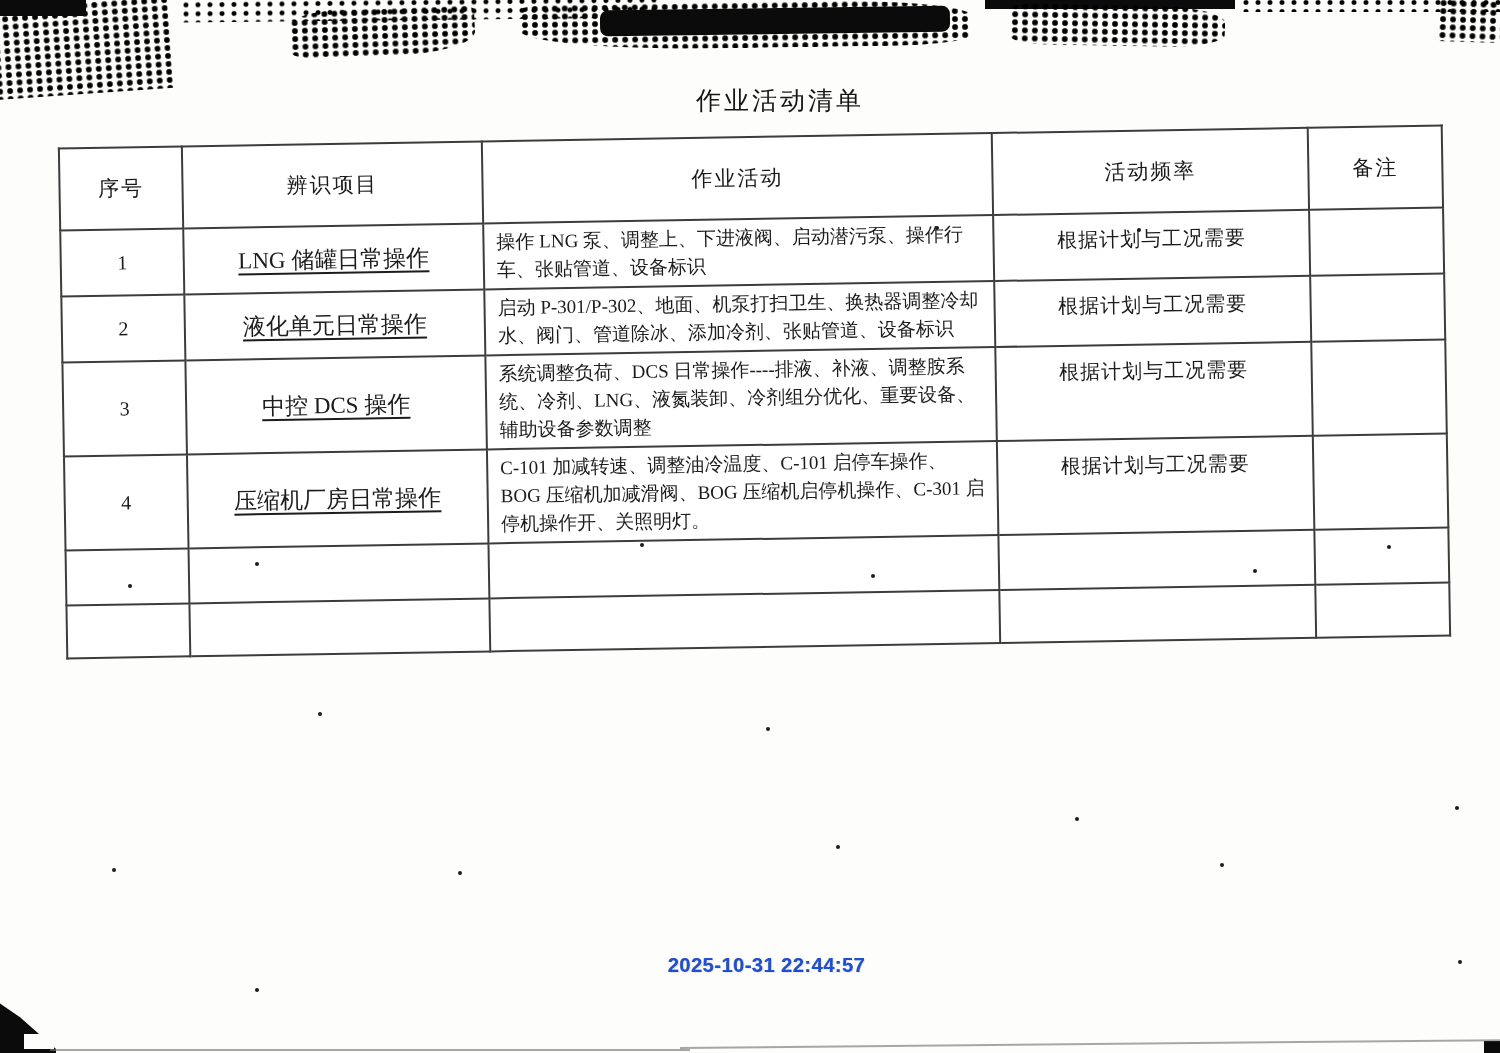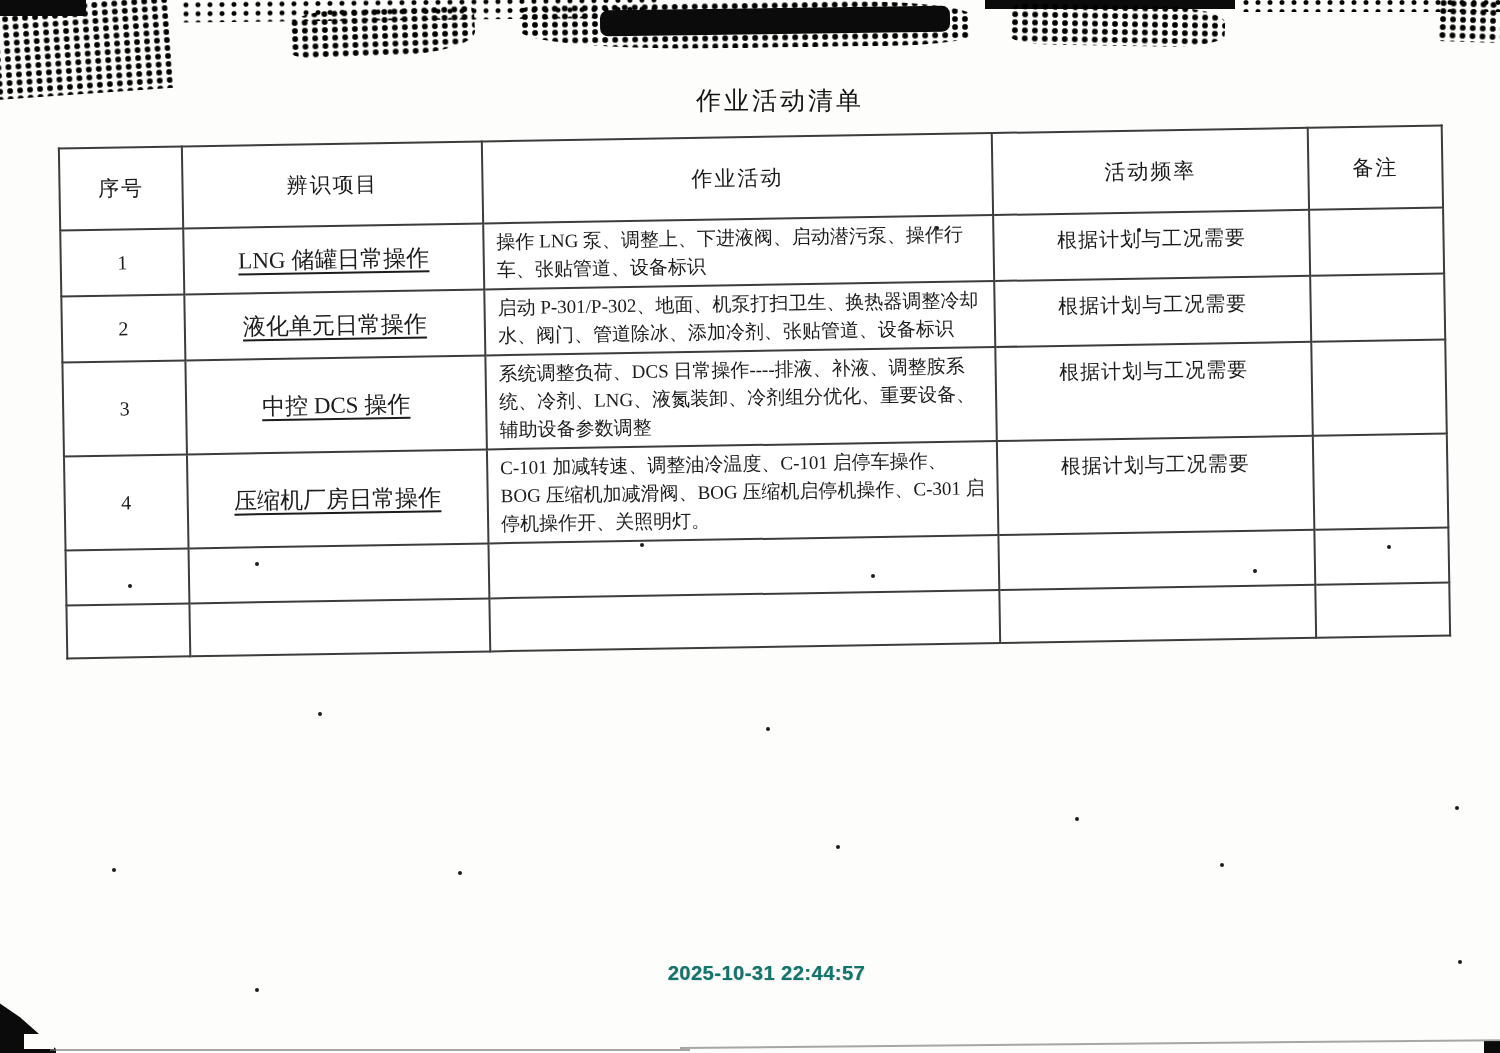--- a/index.html
+++ b/index.html
@@ -15,23 +15,22 @@
   
   .page-title {
     position:absolute; left:60px; right:0; top:84px;
     text-align:center;
     font-size:25px; letter-spacing:3px; color:#151515;
   }
   .watermark {
     position:absolute; left:668px; top:954px;
     font-family:"Liberation Sans","DejaVu Sans",sans-serif;
     font-size:20px; font-weight:bold; letter-spacing:0.5px;
-    color:#0f766e;
+    color:#1d4ed8;
     text-shadow:1px 1px 0 #e9e9e9, -0.5px -0.5px 0 #8f8f8f;
-    margin-top:8px;
   }
 
   
   .doc-table {
     position:absolute; left:62px; top:136px;
     border-collapse:collapse; table-layout:fixed;
     transform:rotate(-0.95deg);
     background:#fff;
   }
   .doc-table th, .doc-table td {

